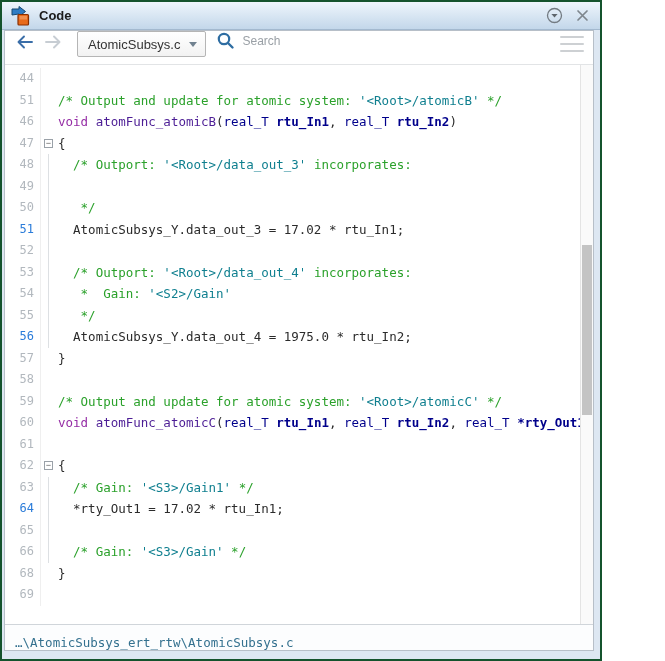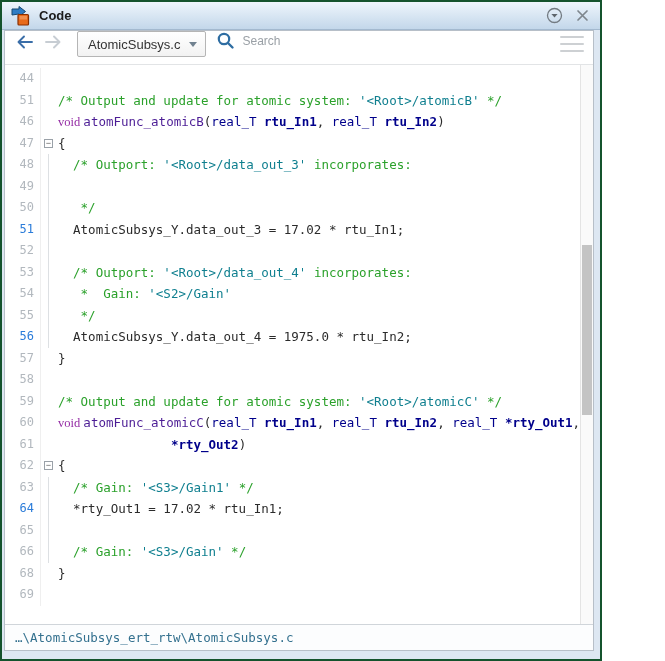--- a/index.html
+++ b/index.html
@@ -82,42 +82,42 @@
     font-size: 9px; line-height: 7px; text-align: center; color: #555;
     font-family: "Liberation Sans", sans-serif;
   }
   .fold-guide::after {
     content: ""; position: absolute; left: 7px; top: 0; bottom: 0;
     width: 1px; background: #dde0e3;
   }
   .code-text { white-space: pre; color: #2b2b2b; }
   .seg-c { color: #2ba12b; }
   .seg-l { color: #0f7f8f; }
-  .seg-k { color: #952da5; font-family: Liberation Serif, serif; }
+  .seg-k { color: #952da5; }
   .seg-f { color: #4c1d95; font-weight: normal; }
   .seg-t { color: #00008b; }
   .seg-v { color: #00008b; font-weight: bold; }
   .seg-p { color: #2b2b2b; }
 
   
   .vscroll {
     position: absolute; top: 0; right: 0; bottom: 0; width: 13px;
     background: #fafafa; border-left: 1px solid #e4e4e4;
   }
   .vthumb {
     position: absolute; left: 1px; right: 1px; top: 180px; height: 170px;
     background: #c4c4c4;
   }
 
   
   .statusbar {
     height: 26px; flex: 0 0 26px;
     border-top: 1px solid #d0d5da;
     background: #fcfdfe;
-    display: flex; align-items: center; padding: 0 10px;
+    display: flex; align-items: flex-end; padding: 0 10px;
     font-family: "DejaVu Sans Mono", monospace; font-size: 12.5px; color: #34718f;
   }
 </style>
 </head>
 <body>
 
 <div class="window">
 
   <div class="titlebar">
     <svg class="title-icon" viewBox="0 0 22 22">
@@ -255,21 +255,20 @@
             <div class="code-text"><span class="seg-c">/* Output and update for atomic system: </span><span class="seg-l">'&lt;Root&gt;/atomicC'</span><span class="seg-c"> */</span></div>
           </div>
           <div class="code-row">
             <div class="ln">60</div>
             <div class="fold-col"></div>
             <div class="code-text"><span class="seg-k">void </span><span class="seg-f">atomFunc_atomicC</span><span class="seg-p">(</span><span class="seg-t">real_T </span><span class="seg-v">rtu_In1</span><span class="seg-p">, </span><span class="seg-t">real_T </span><span class="seg-v">rtu_In2</span><span class="seg-p">, </span><span class="seg-t">real_T </span><span class="seg-v">*rty_Out1</span><span class="seg-p">, </span><span class="seg-t">real_T</span></div>
           </div>
           <div class="code-row">
             <div class="ln">61</div>
             <div class="fold-col"></div>
-            <div class="code-text"><span class="seg-p">               </span><span class="seg-v">*rty_Out2</span><span class="seg-p">)</span></div>
           </div>
           <div class="code-row">
             <div class="ln">62</div>
             <div class="fold-col">
               <div class="fold-box">−</div>
             </div>
             <div class="code-text"><span class="seg-p">{</span></div>
           </div>
           <div class="code-row">
             <div class="ln">63</div>

